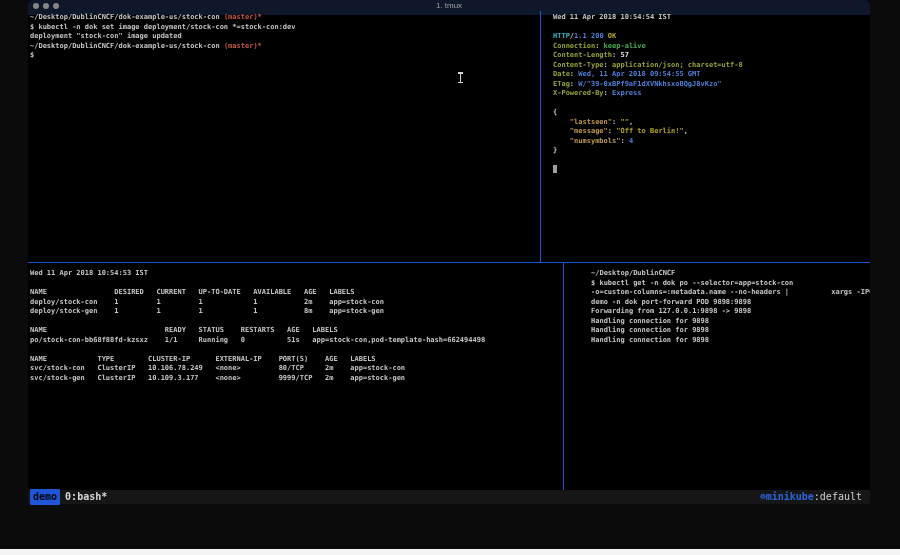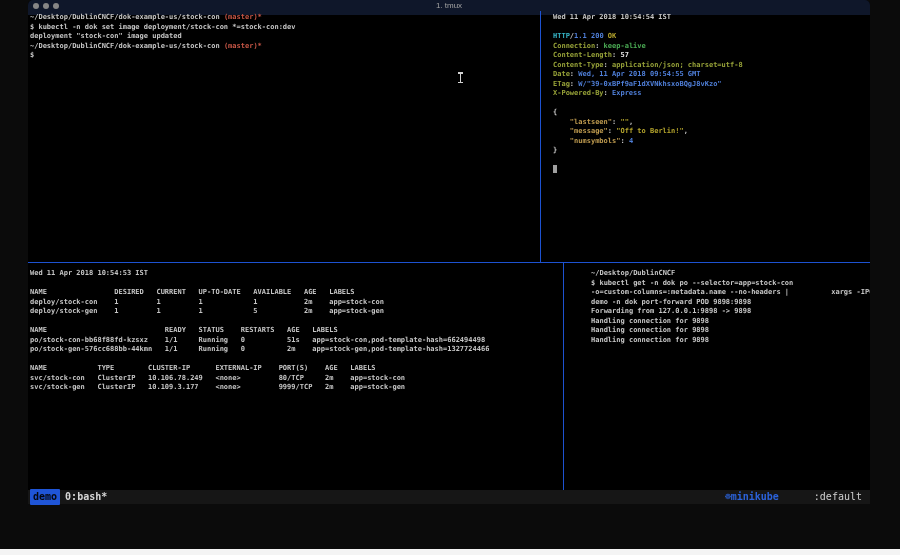--- a/index.html
+++ b/index.html
@@ -40,21 +40,21 @@
 
   .statusbar {
     position:absolute; left:0; right:0; top:490px; height:14px;
     background:#161616; font-size:10px; line-height:14px;
   }
   .status-left { position:absolute; left:2px; top:0; height:14px; display:flex; align-items:center; }
   .session-badge { background:#1f55d7; color:#05070e; font-weight:bold; padding:1px 3px; border-radius:1px; }
   .window-label { color:#d6d6d6; font-weight:bold; margin-left:5px; }
   .status-right { position:absolute; right:8px; top:0; height:14px; display:flex; align-items:center; }
   .kube-icon, .kube-ctx { color:#2b62d9; font-weight:bold; }
-  .kube-ns { color:#cfcfcf;margin-left:35px; }
+  .kube-ns { color:#cfcfcf; }
 
   
   .c-fg     { color:#c6c6c6; }
   .c-red    { color:#c75646; }
   .c-cyan   { color:#36b6c8; }
   .c-blue   { color:#4f7fd9; }
   .c-olive  { color:#97a238; }
   .c-green  { color:#4cae55; }
   .c-yellow { color:#b4a42c; }
   .c-gold   { color:#bf9b4f; }
@@ -107,25 +107,24 @@
         <div class="tline"><span class="c-fg">    </span><span class="c-gold">"numsymbols"</span><span class="c-fg">: </span><span class="c-blue">4</span></div>
         <div class="tline"><span class="c-fg">}</span></div>
         <div class="tline"></div>
         <div class="tline"><span class="c-cursor"> </span></div>
       </div>
     <div class="pane pane-bl">
         <div class="tline"><span class="c-fg">Wed 11 Apr 2018 10:54:53 IST</span></div>
         <div class="tline"></div>
         <div class="tline"><span class="c-fg">NAME                DESIRED   CURRENT   UP-TO-DATE   AVAILABLE   AGE   LABELS</span></div>
         <div class="tline"><span class="c-fg">deploy/stock-con    1         1         1            1           2m    app=stock-con</span></div>
-        <div class="tline"><span class="c-fg">deploy/stock-gen    1         1         1            5           2m    app=stock-gen</span></div>
+        <div class="tline"><span class="c-fg">deploy/stock-gen    1         1         1            1           8m    app=stock-gen</span></div>
         <div class="tline"></div>
         <div class="tline"><span class="c-fg">NAME                            READY   STATUS    RESTARTS   AGE   LABELS</span></div>
         <div class="tline"><span class="c-fg">po/stock-con-bb68f88fd-kzsxz    1/1     Running   0          51s   app=stock-con,pod-template-hash=662494498</span></div>
-        <div class="tline"><span class="c-fg">po/stock-gen-576cc688bb-44kmn   1/1     Running   0          2m    app=stock-gen,pod-template-hash=1327724466</span></div>
         <div class="tline"></div>
         <div class="tline"><span class="c-fg">NAME            TYPE        CLUSTER-IP      EXTERNAL-IP    PORT(S)    AGE   LABELS</span></div>
         <div class="tline"><span class="c-fg">svc/stock-con   ClusterIP   10.106.78.249   &lt;none&gt;         80/TCP     2m    app=stock-con</span></div>
         <div class="tline"><span class="c-fg">svc/stock-gen   ClusterIP   10.109.3.177    &lt;none&gt;         9999/TCP   2m    app=stock-gen</span></div>
       </div>
     <div class="pane pane-br">
         <div class="tline"><span class="c-fg">~/Desktop/DublinCNCF</span></div>
         <div class="tline"><span class="c-fg">$ kubectl get -n dok po --selector=app=stock-con</span></div>
         <div class="tline"><span class="c-fg">-o=custom-columns=:metadata.name --no-headers |          xargs -IPOD kub</span></div>
         <div class="tline"><span class="c-fg">demo -n dok port-forward POD 9898:9898</span></div>

